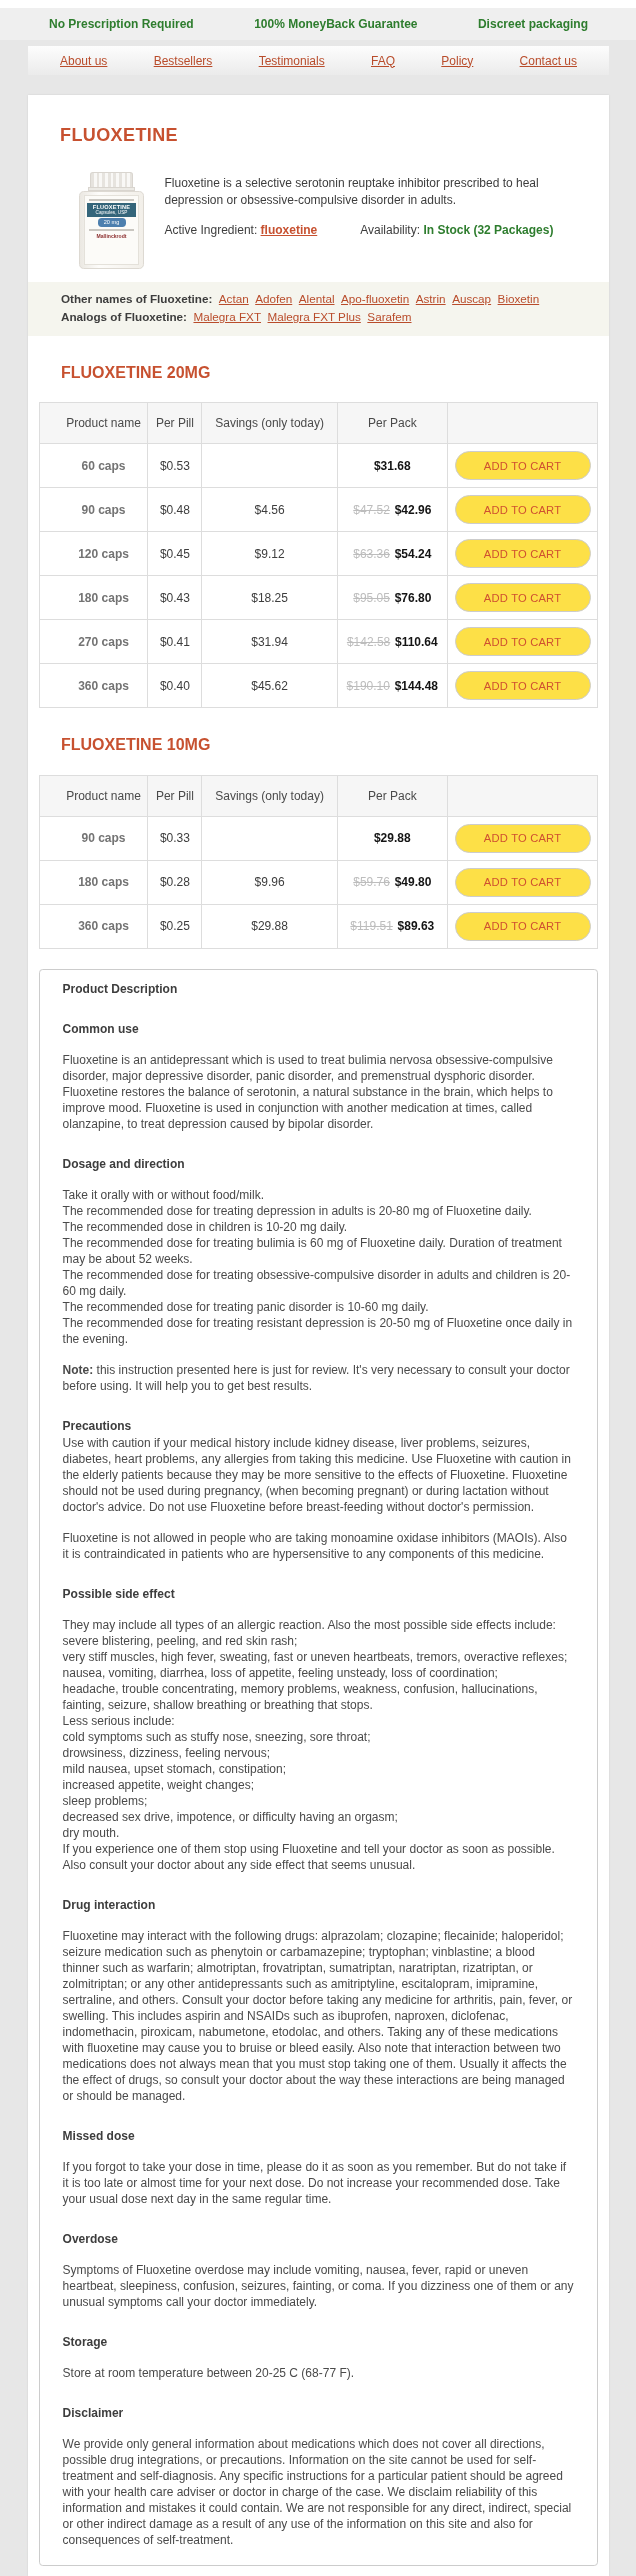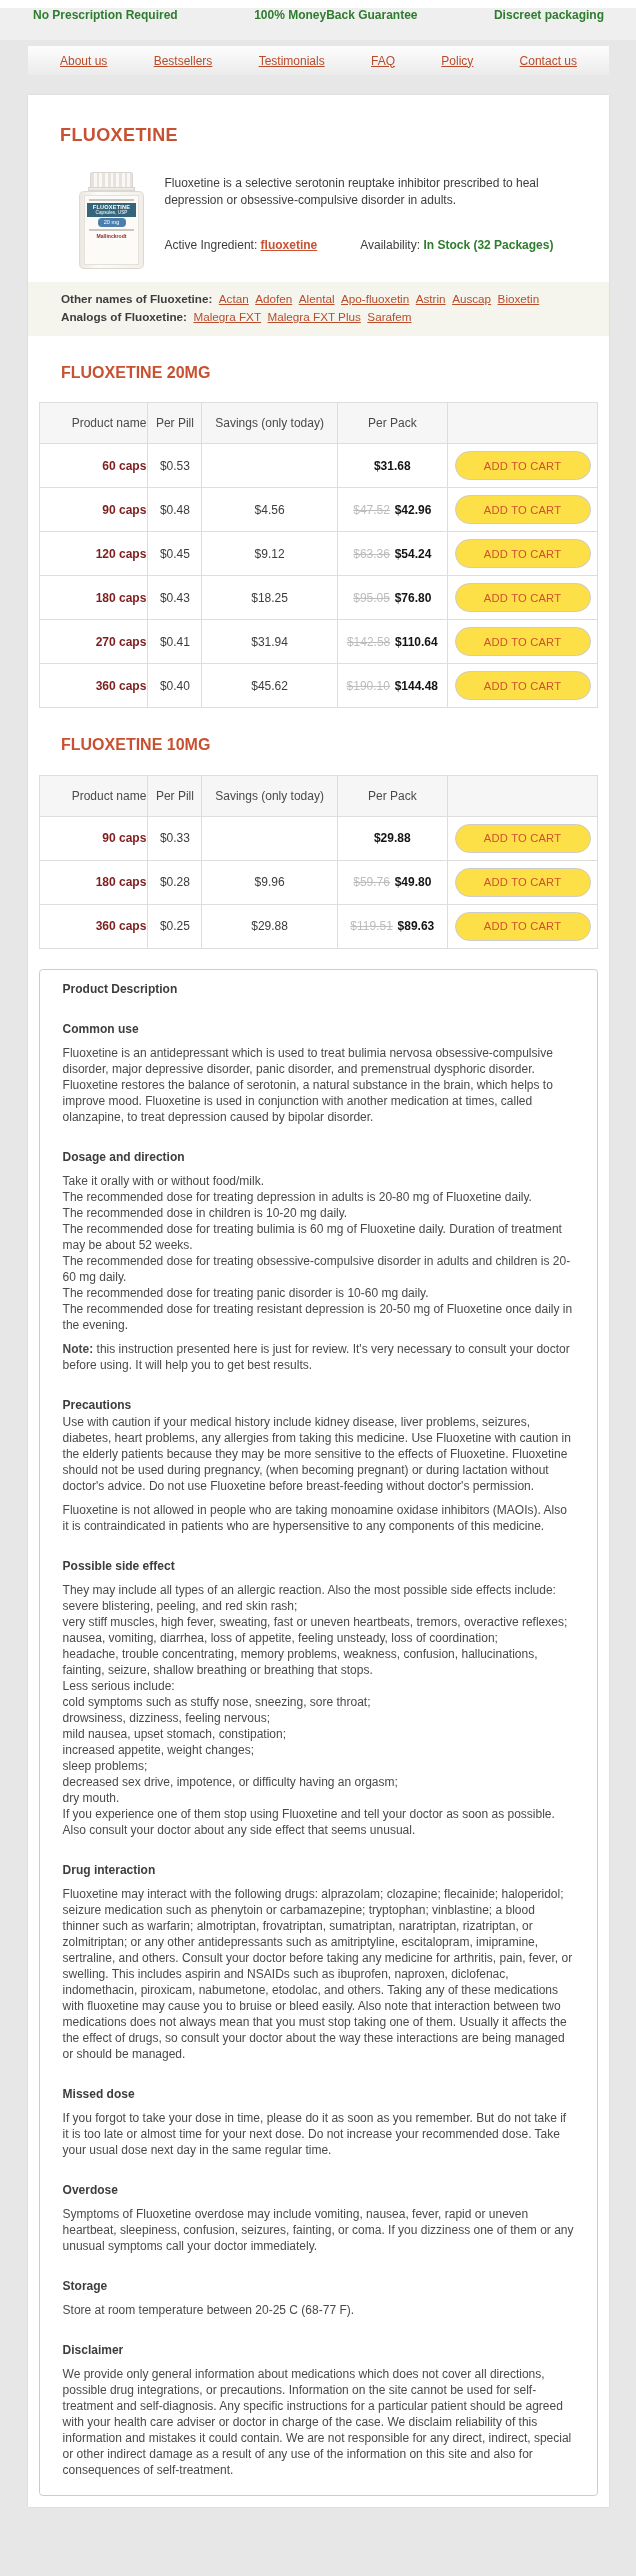--- a/index.html
+++ b/index.html
@@ -1,63 +1,63 @@
 <!DOCTYPE html>
 <html style="font-size:15px"><head>
 <meta charset="utf-8">
 <style>
   *{box-sizing:border-box}
   html,body{padding:0}
   body{margin:0;width:637px;background:#e7e7e7;font-family:"Liberation Sans",sans-serif;color:#3d3d3d;padding-bottom:7.5px}
   .top-strip{height:7.5px;background:#fff}
-  .topbar{height:32px;background:#efefef;display:flex;justify-content:space-between;padding:0 33px}
+  .topbar{height:32px;background:#efefef;display:flex;align-items:center;justify-content:space-between;padding:0 49px}
   .tb-item{color:#2e7d2e;font-weight:bold;font-size:12px}
   .nav{width:581px;margin:6.5px auto 0;height:29px;background:linear-gradient(#fdfdfd,#ebebeb);display:flex;align-items:center;justify-content:space-between;padding:0 32px}
   .nav a{color:#b94c2b;font-size:12px;text-decoration:underline;cursor:pointer}
   .card{width:581px;margin:19.6px auto 0;background:#fff;padding-bottom:11.2px;box-shadow:0 0 1.9px rgba(0,0,0,.10)}
   h1.title{color:#c75130;font-size:18px;letter-spacing:0.4px;margin:0;padding:30px 0 0 32px;font-weight:bold}
   .prod{display:flex;padding:26px 32px 13px 51px}
   
   .bottle{width:65px;flex:0 0 65px}
   .cap-top{width:43px;height:15px;margin:0 auto;background:repeating-linear-gradient(90deg,#e6e3de 0 2.8px,#f9f8f6 2.8px 5.6px);border:0.9px solid #d9d5cf;border-bottom:none;border-radius:2.8px 2.8px 0 0}
   .cap-lip{width:47px;height:4.7px;margin:0 auto;background:#eceae5;border:0.9px solid #d9d5cf}
   .bot-body{height:78px;background:linear-gradient(90deg,#ebe8e2,#fdfcfa 30%,#f2efe9);border:0.9px solid #ddd9d2;border-radius:4.7px;padding:2.8px 3.7px}
   .lbl{background:#fcfbf8;border:0.9px solid #e4e1da;height:100%;padding-top:1.9px}
   .lbl .tiny-bar{height:1.9px;background:#c9c6c0;margin:0.9px 4.7px}
   .band{background:#34657a;color:#fff;text-align:center;padding:0.9px 0;margin:1.9px 1.9px}
   .band .b1{font-size:5.6px;font-weight:bold;letter-spacing:0.2px;line-height:6.5px}
   .band .b2{font-size:4.7px;line-height:5.6px}
   .chip{background:#4d7fae;color:#fff;font-size:5.6px;line-height:8.4px;border-radius:3.7px;width:28px;margin:1.9px auto;text-align:center}
   .brand{color:#8c2f2f;font-size:5.1px;font-weight:bold;text-align:center;margin-top:2.8px}
   
   .info{margin-left:20.5px;padding-top:3.7px;font-size:12px;line-height:17px;color:#3d3d3d;width:411px}
-  .meta{display:flex;margin-top:28px;font-size:12px;white-space:nowrap}
+  .meta{display:flex;margin-top:13px;font-size:12px;white-space:nowrap}
   .ai-link{color:#c75130;font-weight:bold;text-decoration:underline;cursor:pointer}
   .avail{margin-left:43px}
   .green{color:#2e7d2e;font-weight:bold}
   
   .analogs{background:#f5f5ee;border-top:0.9px solid #ededе6;padding:7.5px 17px 8.4px 33px;font-size:11.7px;line-height:18.7px}
   .analogs b{color:#3d3d3d}
   .analogs a{color:#b94c2b;text-decoration:underline;margin-left:6.5px;cursor:pointer}
   
   h2.sec{color:#c75130;font-size:16px;margin:0;padding:28px 0 0 33px;font-weight:bold}
   table.price{border-collapse:collapse;margin:20.5px 11.2px 0;width:559px;font-size:12px;table-layout:fixed}
   .price th{border:0.9px solid #ddd;background:#f6f6f6;font-weight:normal;color:#4a4a4a;height:41px}
   .price td{border:0.9px solid #ddd;height:44px;text-align:center;color:#3d3d3d}
   .price .w-name{width:108px}.price .w-pill{width:54px}.price .w-sav{width:135px}.price .w-pack{width:110px}.price .w-btn{width:150px}
-  .price td.c-name{text-align:right;padding-left:20.5px;font-weight:bold;color:#7f1d1d}
-  .price th.h-name{text-align:right;padding-left:20.5px}
+  .price td.c-name{text-align:center;padding-left:20.5px;font-weight:bold;color:#737373}
+  .price th.h-name{text-align:center;padding-left:20.5px}
   .old{color:#bdbdbd;text-decoration:line-through;margin-right:4.7px}
   .new{font-weight:bold;color:#141414}
   .cart-btn{background:#fde047;border:0.9px solid #ccc;border-radius:15px;color:#cf5030;font-size:11.2px;padding:7.5px 0;width:136px;font-family:"Liberation Sans",sans-serif;letter-spacing:0.2px;cursor:pointer}
   
   .desc{border:0.9px solid #ccc;border-radius:3.7px;margin:20.5px 11.2px 0;padding:11.2px 22.4px 17px;font-size:12px;line-height:16px;color:#4a4a4a}
   .d-title{font-weight:bold;font-size:12px;margin:0;color:#3d3d3d}
   .d-h{font-weight:bold;font-size:12px;margin:24px 0 0;color:#3d3d3d}
-  .d-p{margin:8px 0 0;white-space:pre-line}
+  .d-p{margin:15px 0 0;white-space:pre-line}
   .d-p.tight{margin-top:0.9px}
 </style>
 </head>
 <body>
 
 <div class="top-strip"></div>
 
 <div class="topbar">
     <span class="tb-item">No Prescription Required</span>
     <span class="tb-item">100% MoneyBack Guarantee</span>

